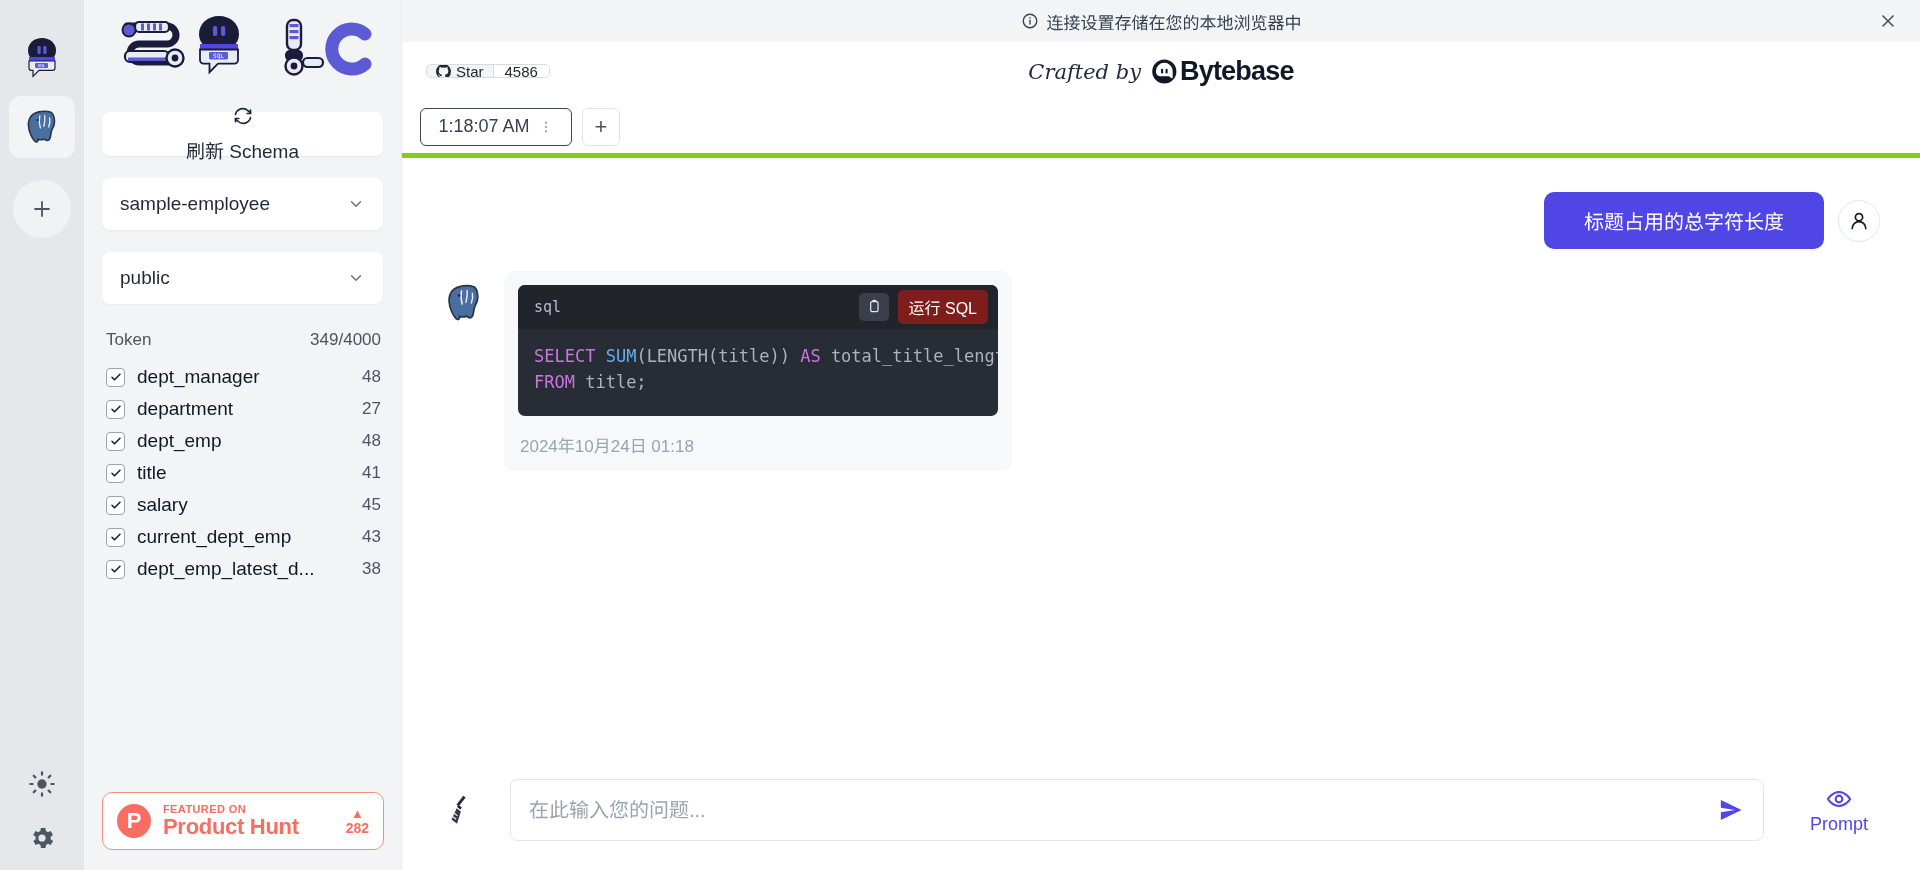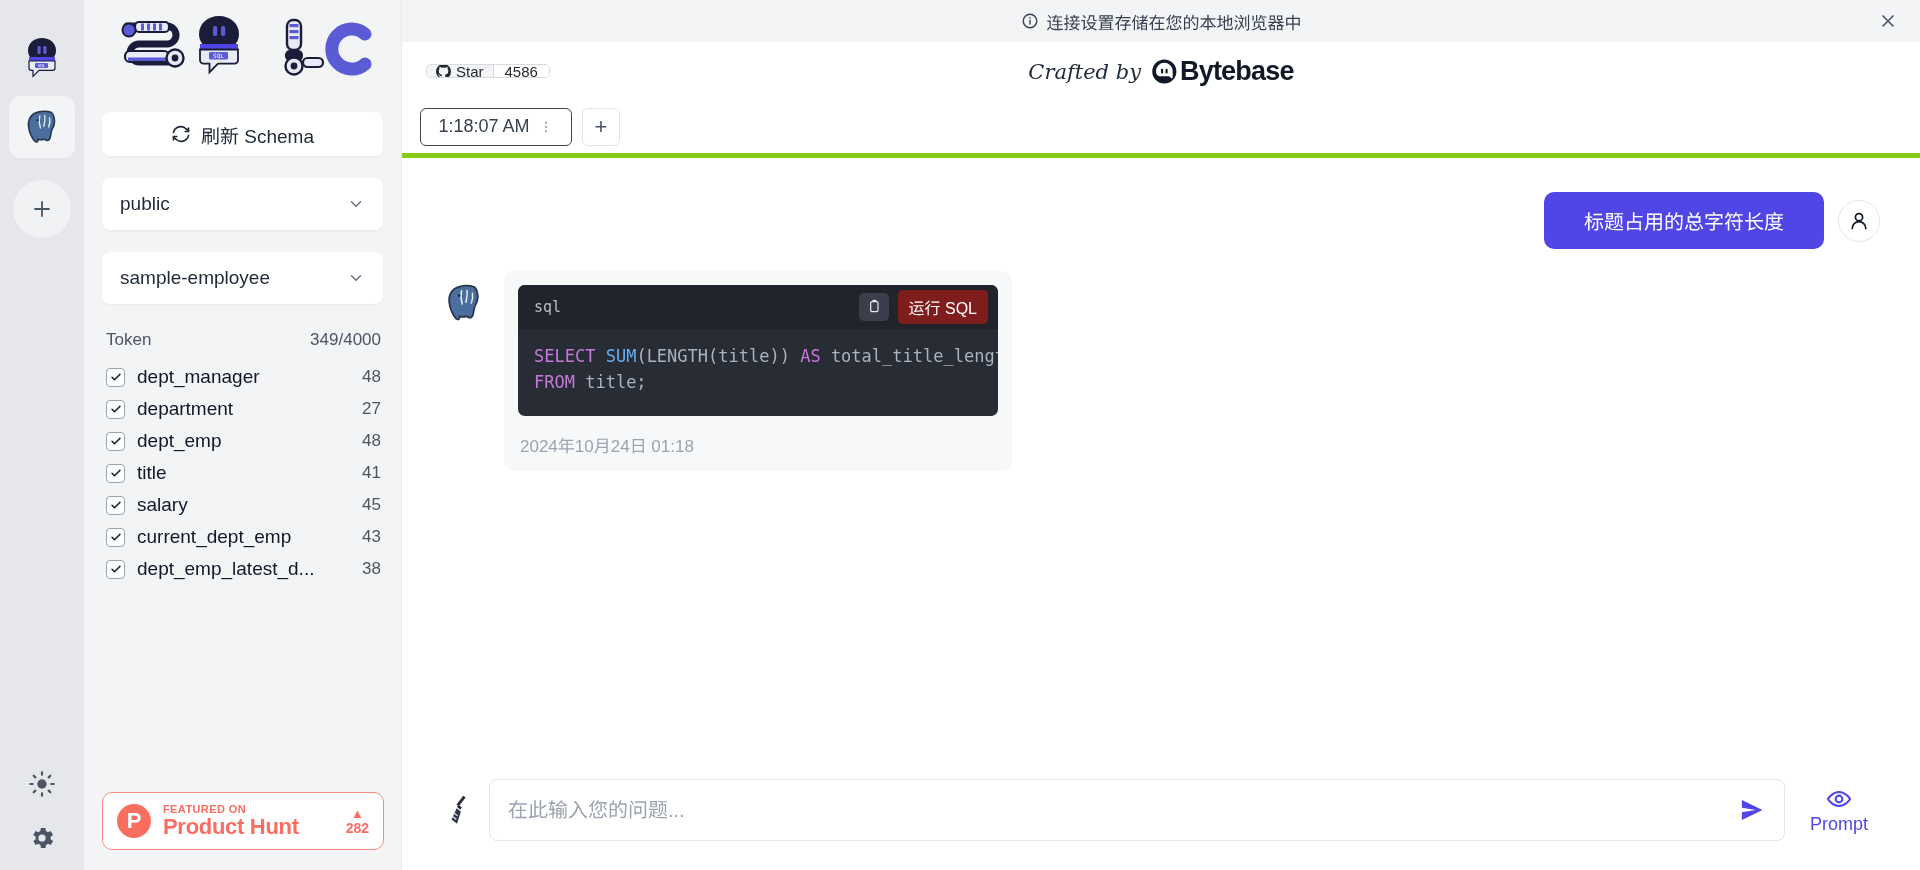--- a/index.html
+++ b/index.html
@@ -43,20 +43,21 @@
     position: relative;
   }
   .logo-wrap { height: 112px; display: flex; align-items: center; justify-content: center; overflow: hidden; }
   .logo-wrap svg { display:block; }
 
   .refresh-btn {
     height: 44px; background: #ffffff; border-radius: 8px;
     display: flex; align-items: center; justify-content: center; gap: 10px;
     font-size: 19px; color: #1f2937; cursor: pointer;
     box-shadow: 0 1px 2px rgba(0,0,0,.05);
+    flex-direction: column;
   }
   .select-box {
     margin-top: 22px; height: 52px; background: #ffffff; border-radius: 8px;
     display: flex; align-items: center; justify-content: space-between;
     padding: 0 18px; font-size: 19px; color: #1f2937; cursor: pointer;
     box-shadow: 0 1px 2px rgba(0,0,0,.05);
   }
   .select-box .chev { color: #6b7280; display:flex; }
 
   .token-row {
@@ -200,21 +201,21 @@
     white-space: pre; color: #abb2bf;
   }
   .k-kw { color: #c678dd; }
   .k-fn { color: #61afef; }
   .k-pl { color: #abb2bf; }
   .bot-time { font-size: 17px; color: #9ca3af; margin-top: 16px; padding-left: 62px; }
 
   
   .composer {
     height: 120px; min-height: 120px; display: flex; align-items: center;
-    padding: 0 40px 0 40px; gap: 13px;
+    padding: 0 40px 0 40px; gap: 34px;
   }
   .broom { width: 34px; display: flex; align-items: center; justify-content: center; cursor: pointer; }
   .input-wrap {
     flex: 1; height: 62px; border: 1px solid #e3e5e8; border-radius: 8px;
     display: flex; align-items: center; padding: 0 18px; background: #fff;
   }
   .input-wrap input {
     flex: 1; border: none; outline: none; font-size: 20px; color: #111827;
     font-family: inherit; background: transparent;
   }
@@ -321,30 +322,30 @@
           <path d="M3 10a9 9 0 0115-4.3L21 8"></path>
             <path d="M21 5v4h-4"></path>
           <path d="M21 14a9 9 0 01-15 4.3L3 16"></path>
             <path d="M3 19v-4h4"></path>
         </svg>
       </span>
       <span>刷新 Schema</span>
     </div>
 
     <div class="select-box">
-      <span>public</span>
+      <span>sample-employee</span>
       <span class="chev">
         <svg width="18" height="18" viewBox="0 0 24 24" fill="none" stroke="currentColor" stroke-width="2" stroke-linecap="round">
             <path d="M6 9l6 6 6-6"></path>
           </svg>
       </span>
     </div>
 
     <div class="select-box">
-      <span>sample-employee</span>
+      <span>public</span>
       <span class="chev">
         <svg width="18" height="18" viewBox="0 0 24 24" fill="none" stroke="currentColor" stroke-width="2" stroke-linecap="round">
             <path d="M6 9l6 6 6-6"></path>
           </svg>
       </span>
     </div>
 
     <div class="token-row">
       <span>Token</span>
       <span>349/4000</span>

